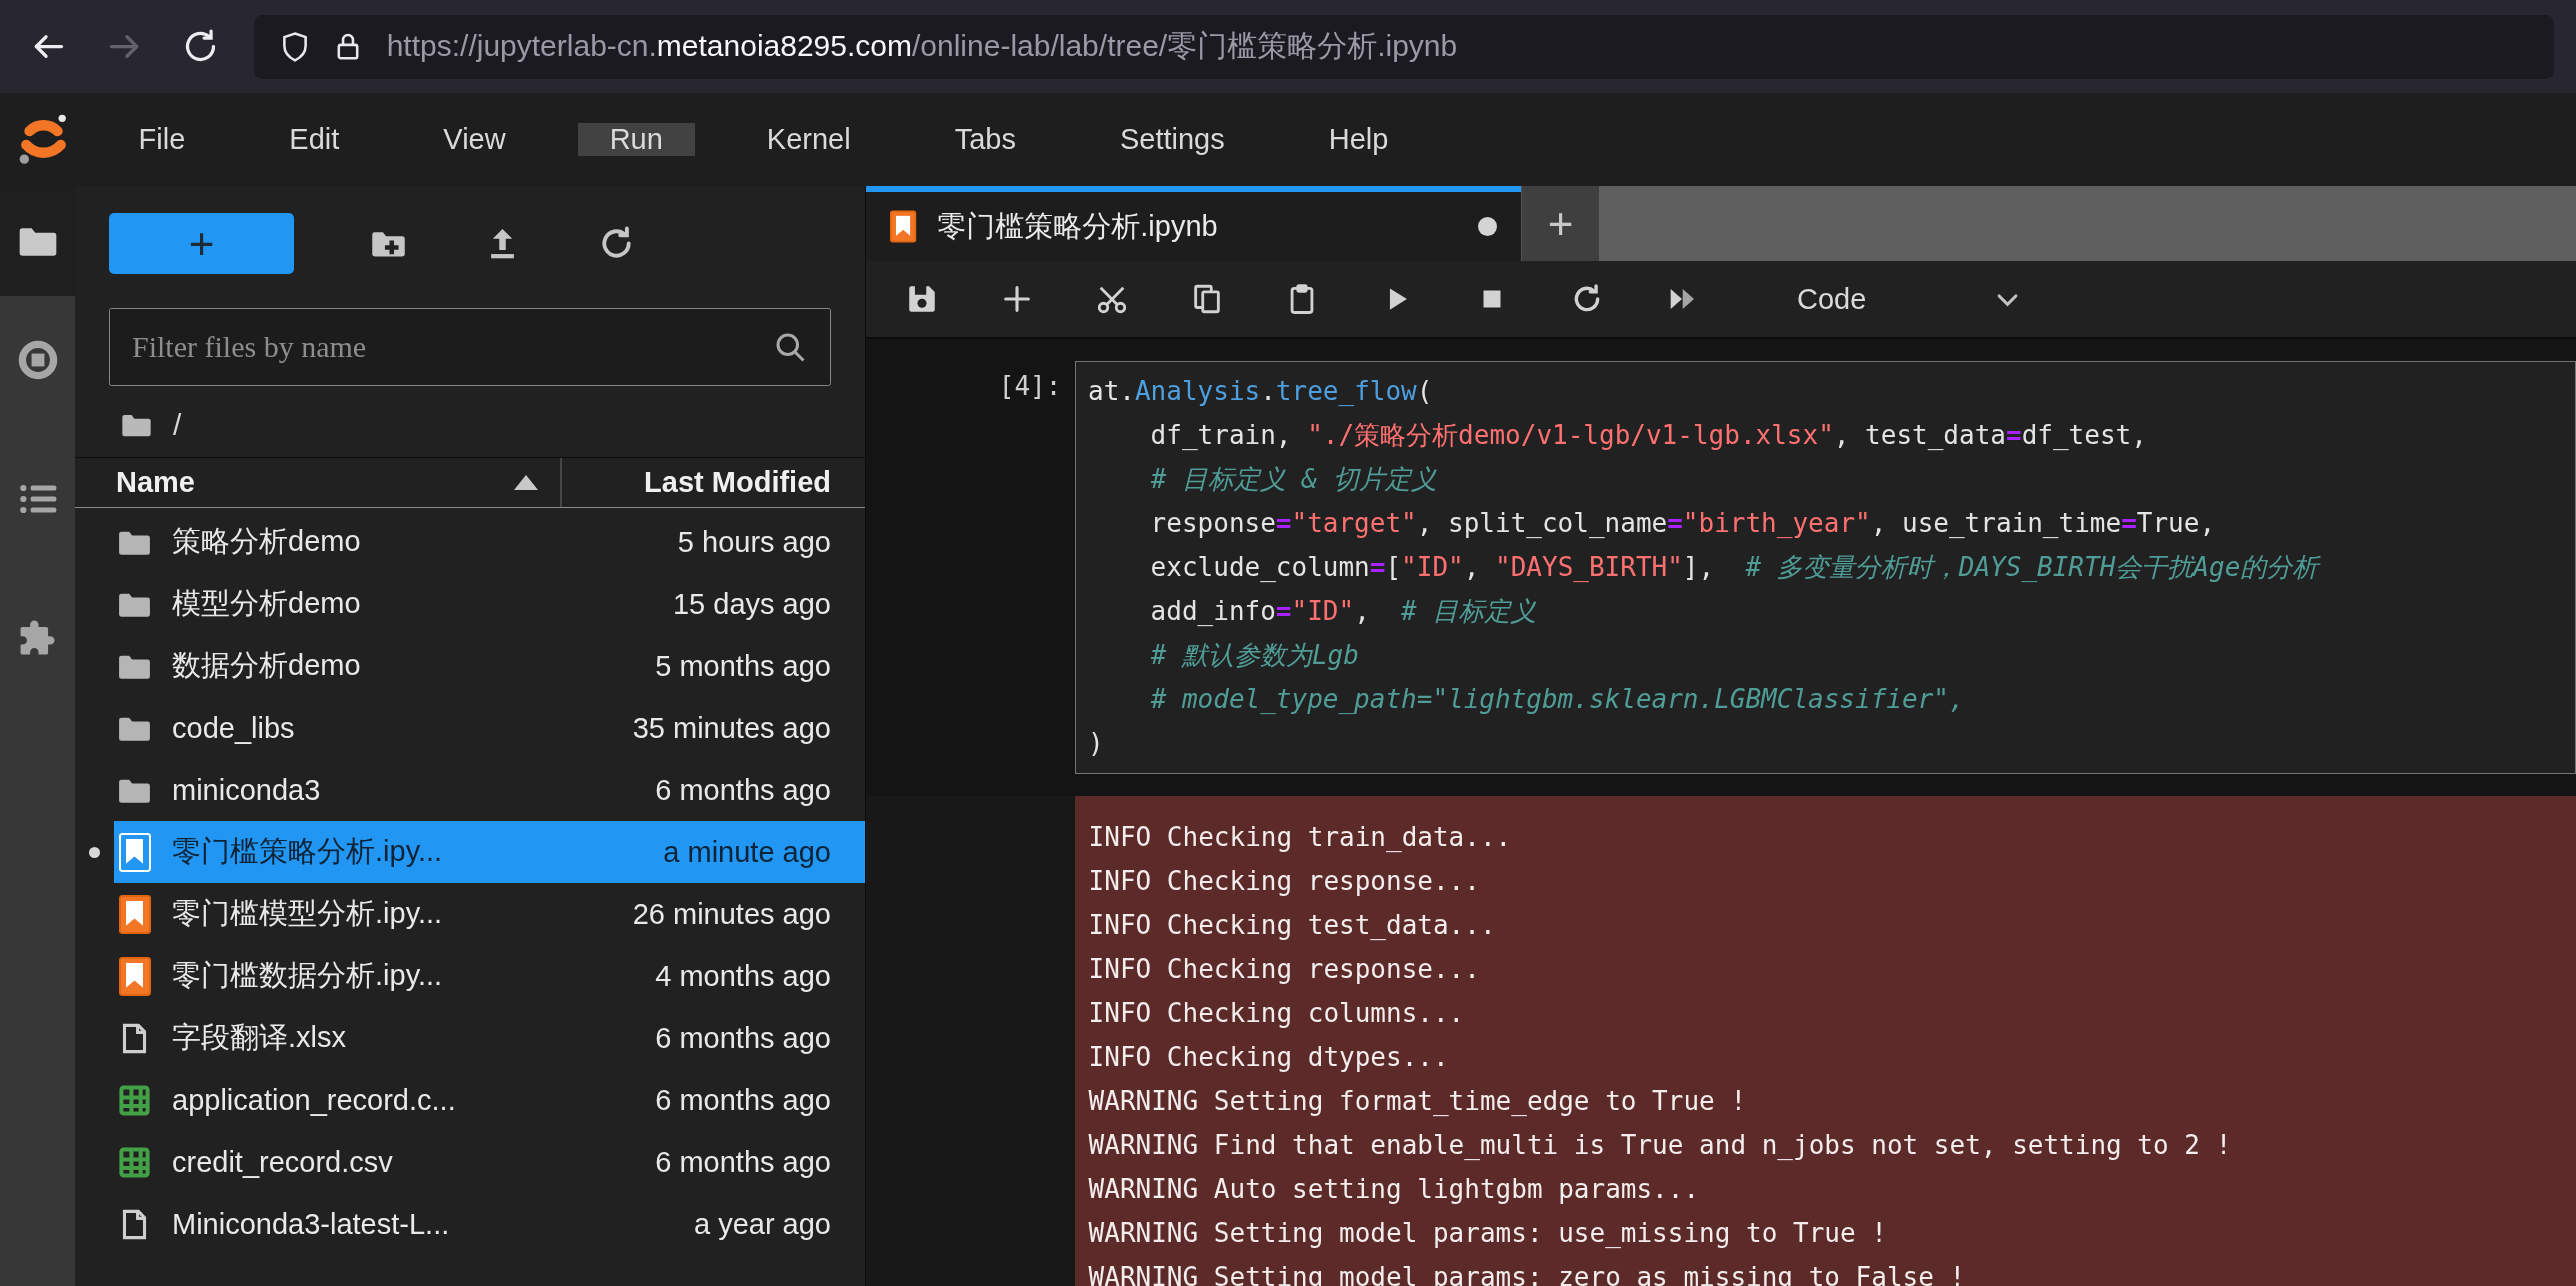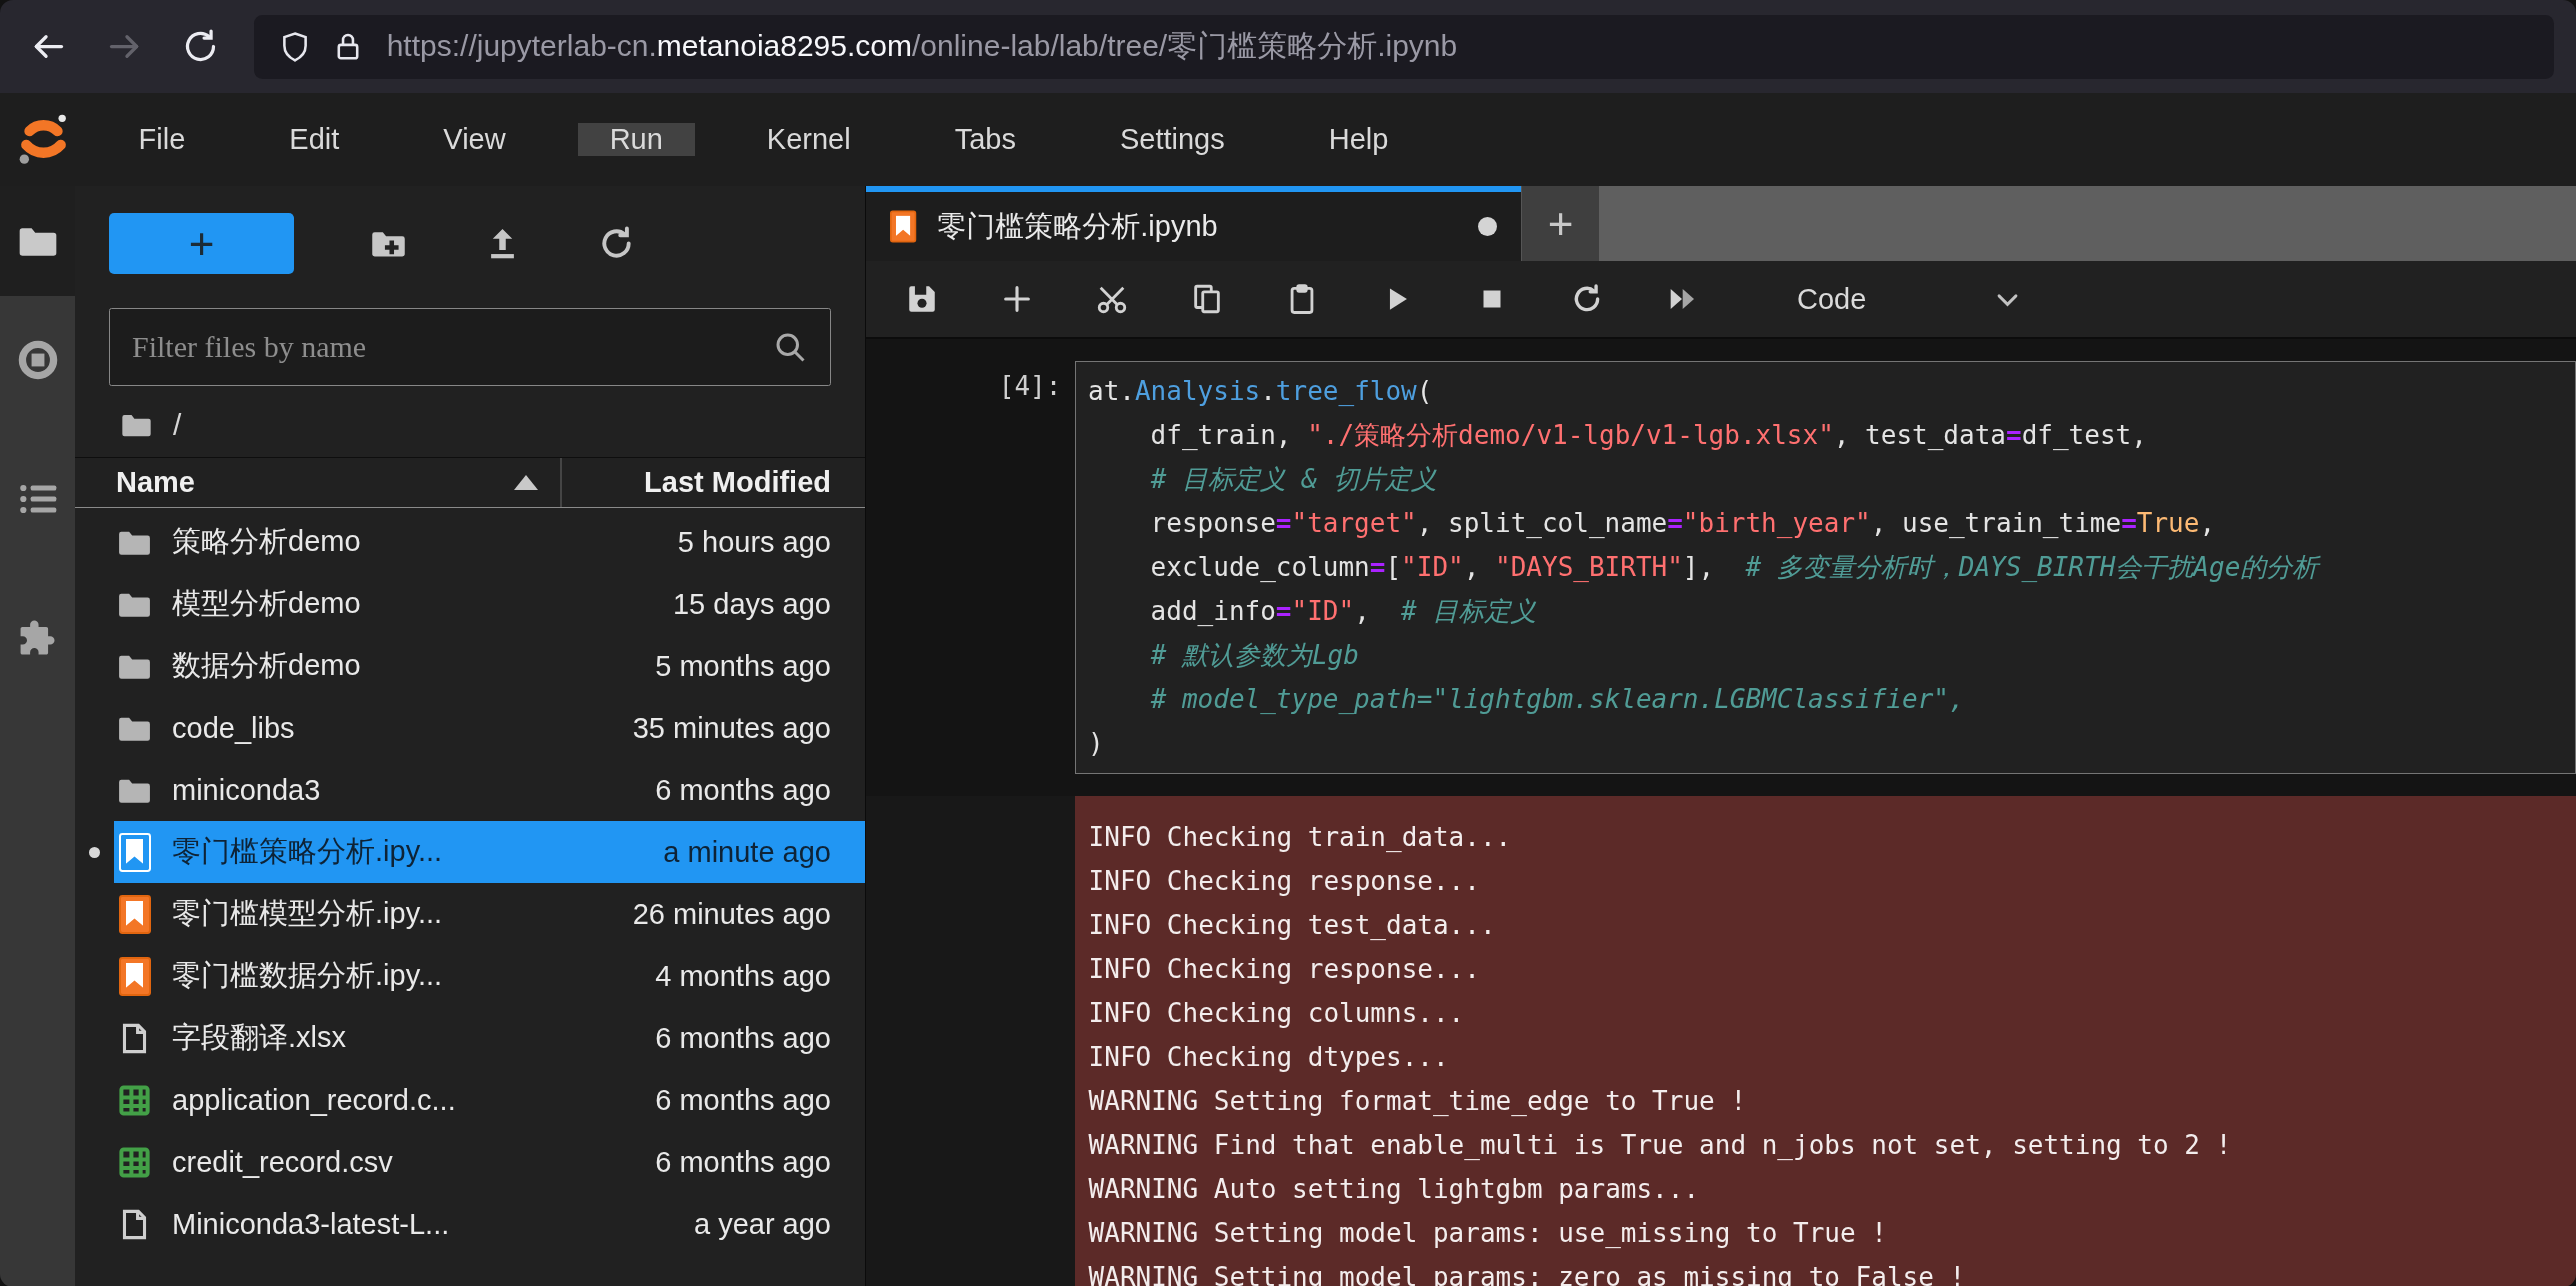--- a/index.html
+++ b/index.html
@@ -1,18 +1,18 @@
 <!DOCTYPE html>
 <html style="font-size:13.6px"><head>
 <meta charset="utf-8">
 <style>
   * { margin:0; padding:0; box-sizing:border-box; }
   html,body { background:#121212; }
   .screen { width:2576px; height:1287px; position:relative; overflow:hidden;
-            font-family:"Liberation Sans", sans-serif; color:#e6e6e6;border-radius:13px; }
+            font-family:"Liberation Sans", sans-serif; color:#e6e6e6; }
 
   
   .browser-bar { height:93px; background:#28272f; display:flex; align-items:center; padding:0 22px 0 29px; }
   .bicon { width:39px; height:39px; color:#ececf2; flex:0 0 auto; }
   .bicon svg { width:100%; height:100%; }
   .bicon + .bicon { margin-left:37px; }
   .bicon.disabled { color:#63626b; }
   .url-field { flex:1; height:64px; margin-left:34px; background:#1b1a21; border-radius:8.5px;
                display:flex; align-items:center; padding:0 24px; min-width:0; }
   .url-field .bicon { width:34px; height:34px; color:#e7e7ee; }
@@ -108,21 +108,21 @@
 
   .nb-content { flex:1; background:#141414; padding-top:22px; overflow:hidden; }
   .cell-row { display:flex; }
   .prompt-col { width:209px; flex:0 0 auto; text-align:right; padding:10.2px 13.6px 0 0;
                 font-family:"DejaVu Sans Mono",monospace; font-size:26px; color:#cfcfcf; }
   .cell-box { flex:1; border:1.7px solid #757575; background:#212121; padding:6.8px 8.5px 8.5px 12px; min-width:0; }
   .code-line { font-family:"DejaVu Sans Mono",monospace; font-size:26px; line-height:44px; white-space:pre; color:#e4e4e4; }
   .tk-prop { color:#4e9fdf; }
   .tk-str  { color:#ff7070; }
   .tk-op   { color:#aa22ff; font-weight:bold; }
-  .tk-kw   { color:#fdba74; }
+  .tk-kw   { color:#e5e5e5; }
   .tk-com  { color:#509c96; font-style:italic; }
   .cell-gap { height:22px; }
   .output-row { display:flex; background:#181818; }
   .output-row .prompt-col { padding-top:0; }
   .output-box { flex:1; background:#5c2a28; padding:18.7px 8.5px 8.5px 13.6px; min-width:0; }
   .out-line { font-family:"DejaVu Sans Mono",monospace; font-size:26px; line-height:44px; white-space:pre; color:#f3eded; }
 </style>
 </head>
 <body>
 

